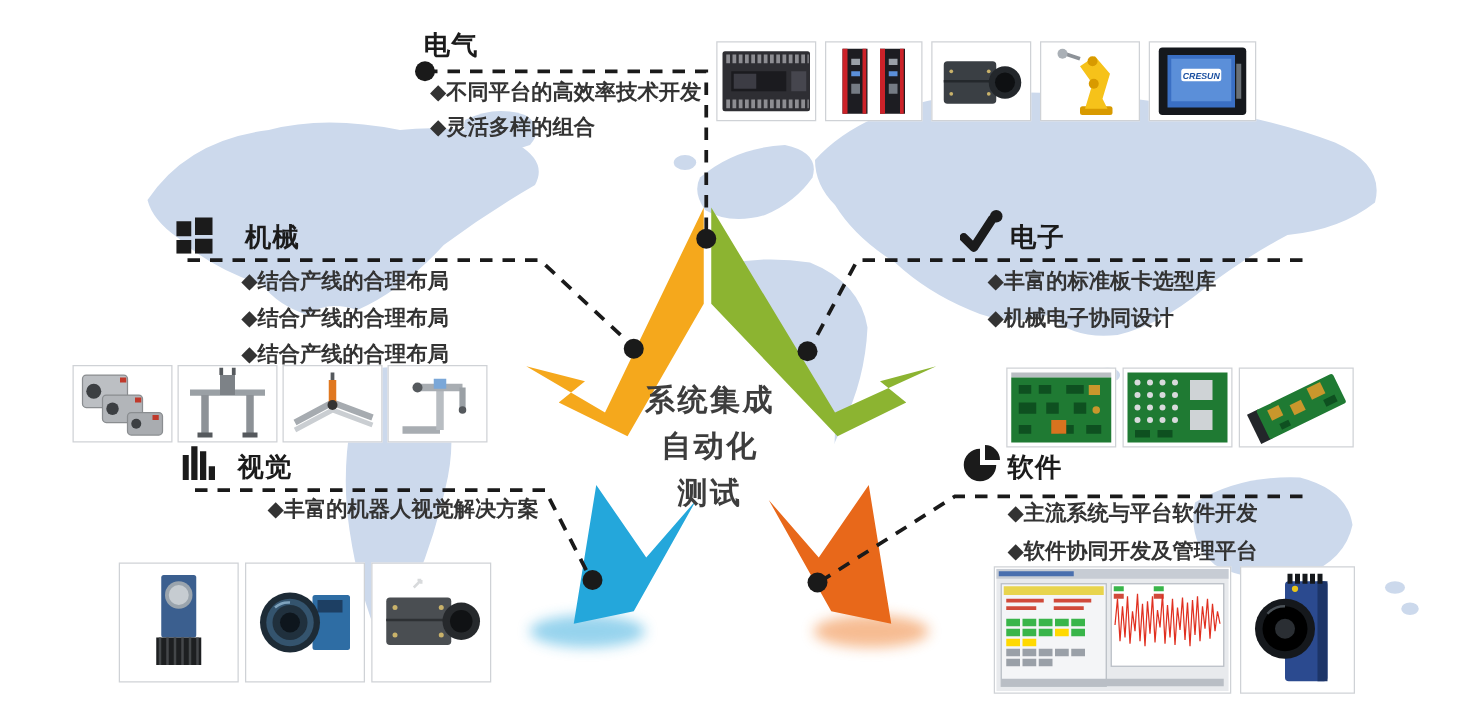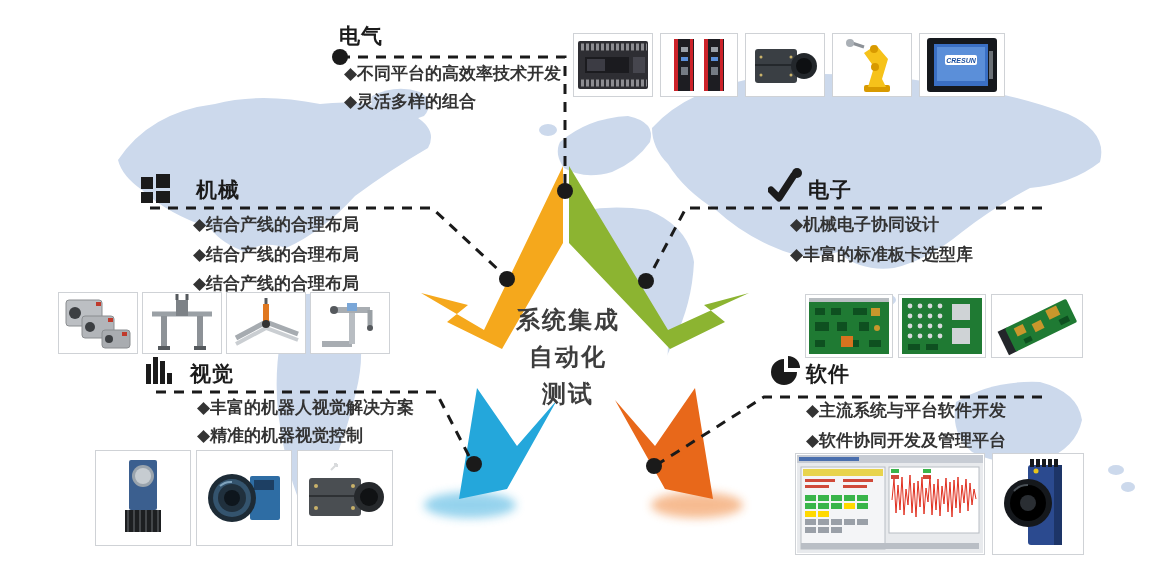--- a/index.html
+++ b/index.html
@@ -98,36 +98,35 @@
     <li>◆结合产线的合理布局</li>
     <li>◆结合产线的合理布局</li>
   </ul>
 
   <svg class="icon" style="left:768px;top:168px" width="36" height="34" viewBox="0 0 36 34">
     <polyline points="3,22 11,30 26,7" fill="none" stroke="#1b1b1b" stroke-width="7" stroke-linecap="round" stroke-linejoin="round"></polyline>
     <circle cx="29" cy="5" r="5" fill="#1b1b1b"></circle>
   </svg>
   <div class="sec-title" style="left:808px;top:176px">电子</div>
   <ul class="bullets" id="b-elec2" style="left:790px;top:210px">
+    <li>◆丰富的标准板卡选型库</li>
     <li>◆机械电子协同设计</li>
-    <li>◆丰富的标准板卡选型库</li>
   </ul>
 
   <svg class="icon" style="left:146px;top:356px" width="28" height="30" viewBox="0 0 28 30">
     <g fill="#1b1b1b">
       <rect x="0" y="8" width="5" height="20"></rect>
         <rect x="7" y="1" width="5" height="27"></rect>
       <rect x="14" y="5" width="5" height="23"></rect>
         <rect x="21" y="17" width="5" height="11"></rect>
     </g>
   </svg>
   <div class="sec-title" style="left:190px;top:360px">视觉</div>
-  <ul class="bullets" id="b-vis" style="left:197px;top:394px">
+  <ul class="bullets" id="b-vis" style="left:214px;top:394px">
     <li>◆丰富的机器人视觉解决方案</li>
-    <li>◆精准的机器视觉控制</li>
   </ul>
 
   <svg class="icon" style="left:770px;top:356px" width="32" height="32" viewBox="0 0 32 32">
     <path d="M14 3 A13 13 0 1 0 27 16 L14 16 Z" fill="#1b1b1b"></path>
     <path d="M18 12 L18 0 A12 12 0 0 1 30 12 Z" fill="#1b1b1b"></path>
   </svg>
   <div class="sec-title" style="left:806px;top:360px">软件</div>
   <ul class="bullets" id="b-soft" style="left:806px;top:396px">
     <li>◆主流系统与平台软件开发</li>
     <li>◆软件协同开发及管理平台</li>

